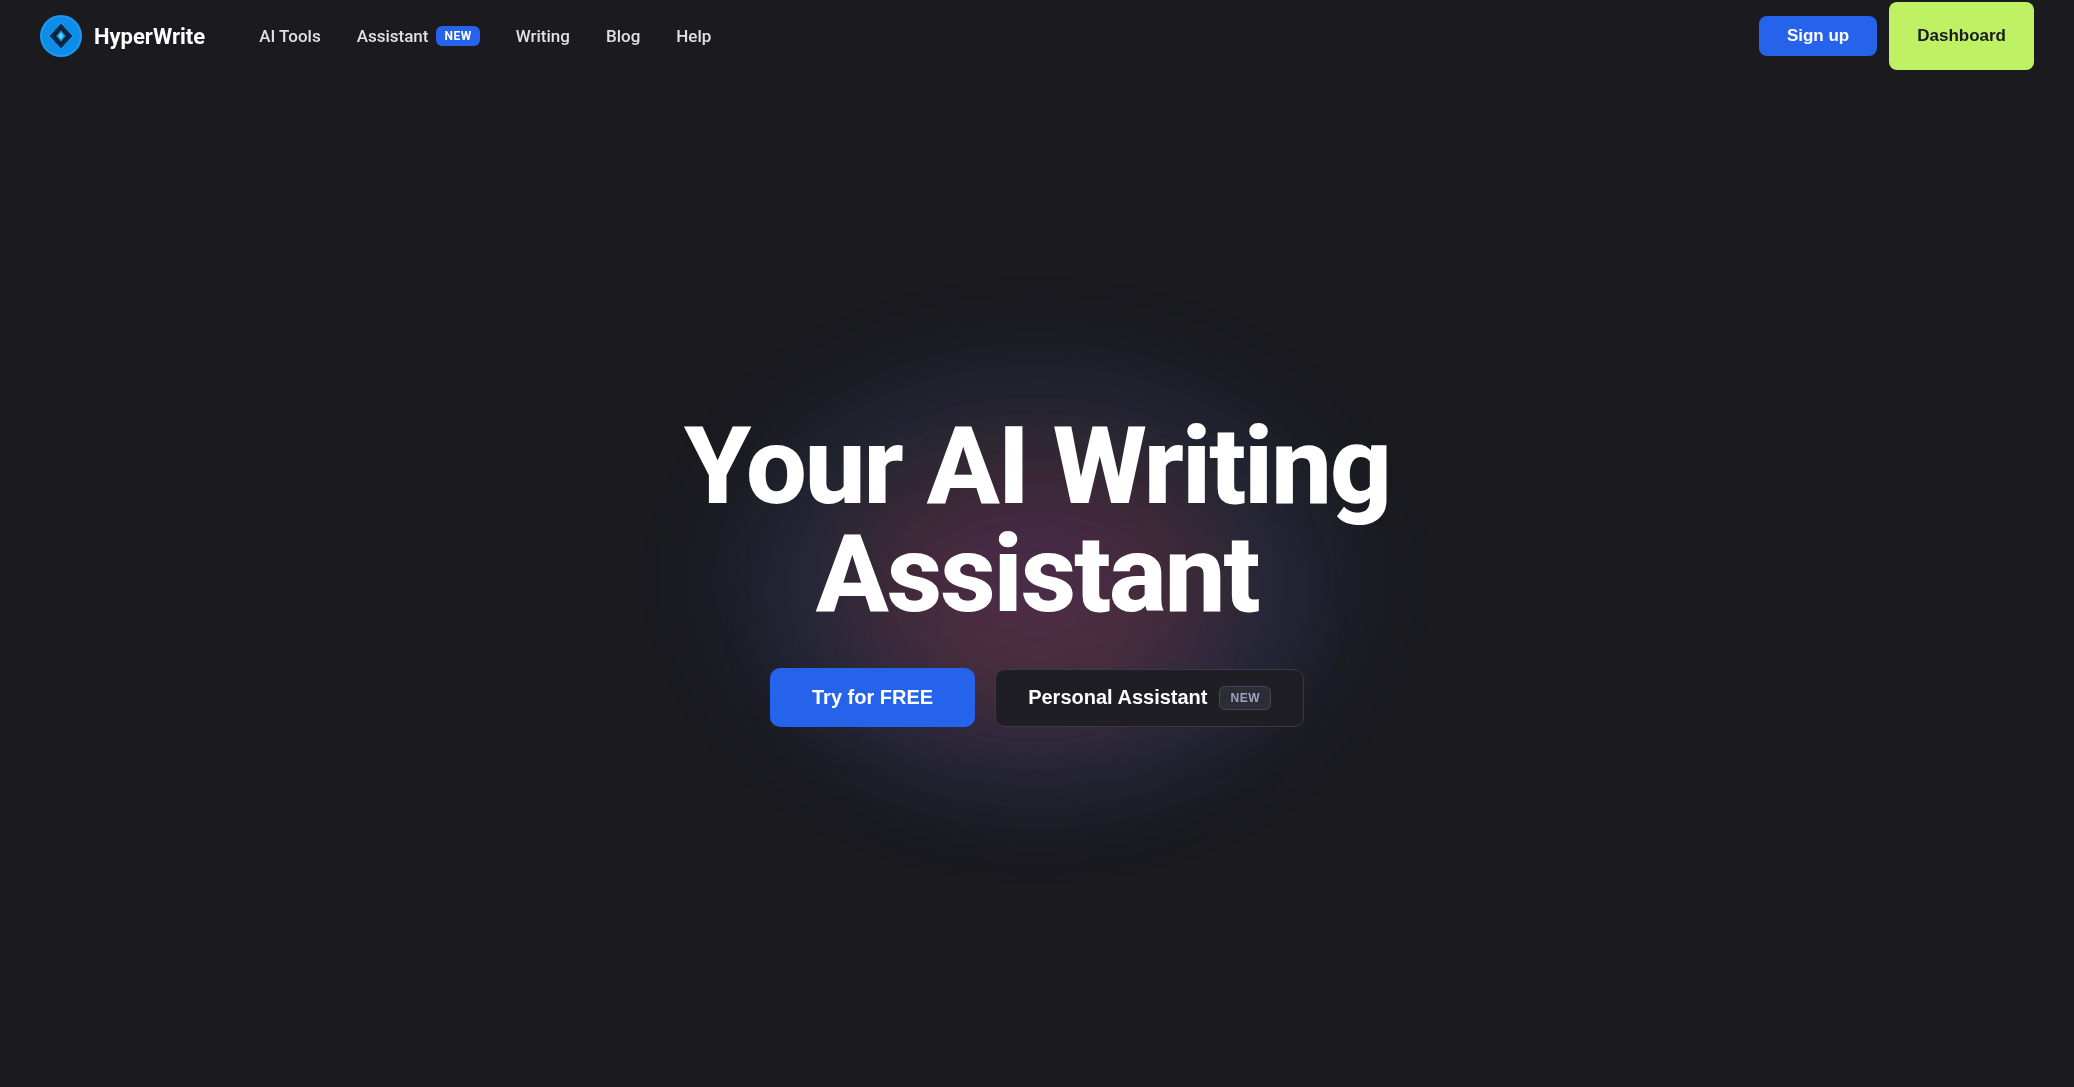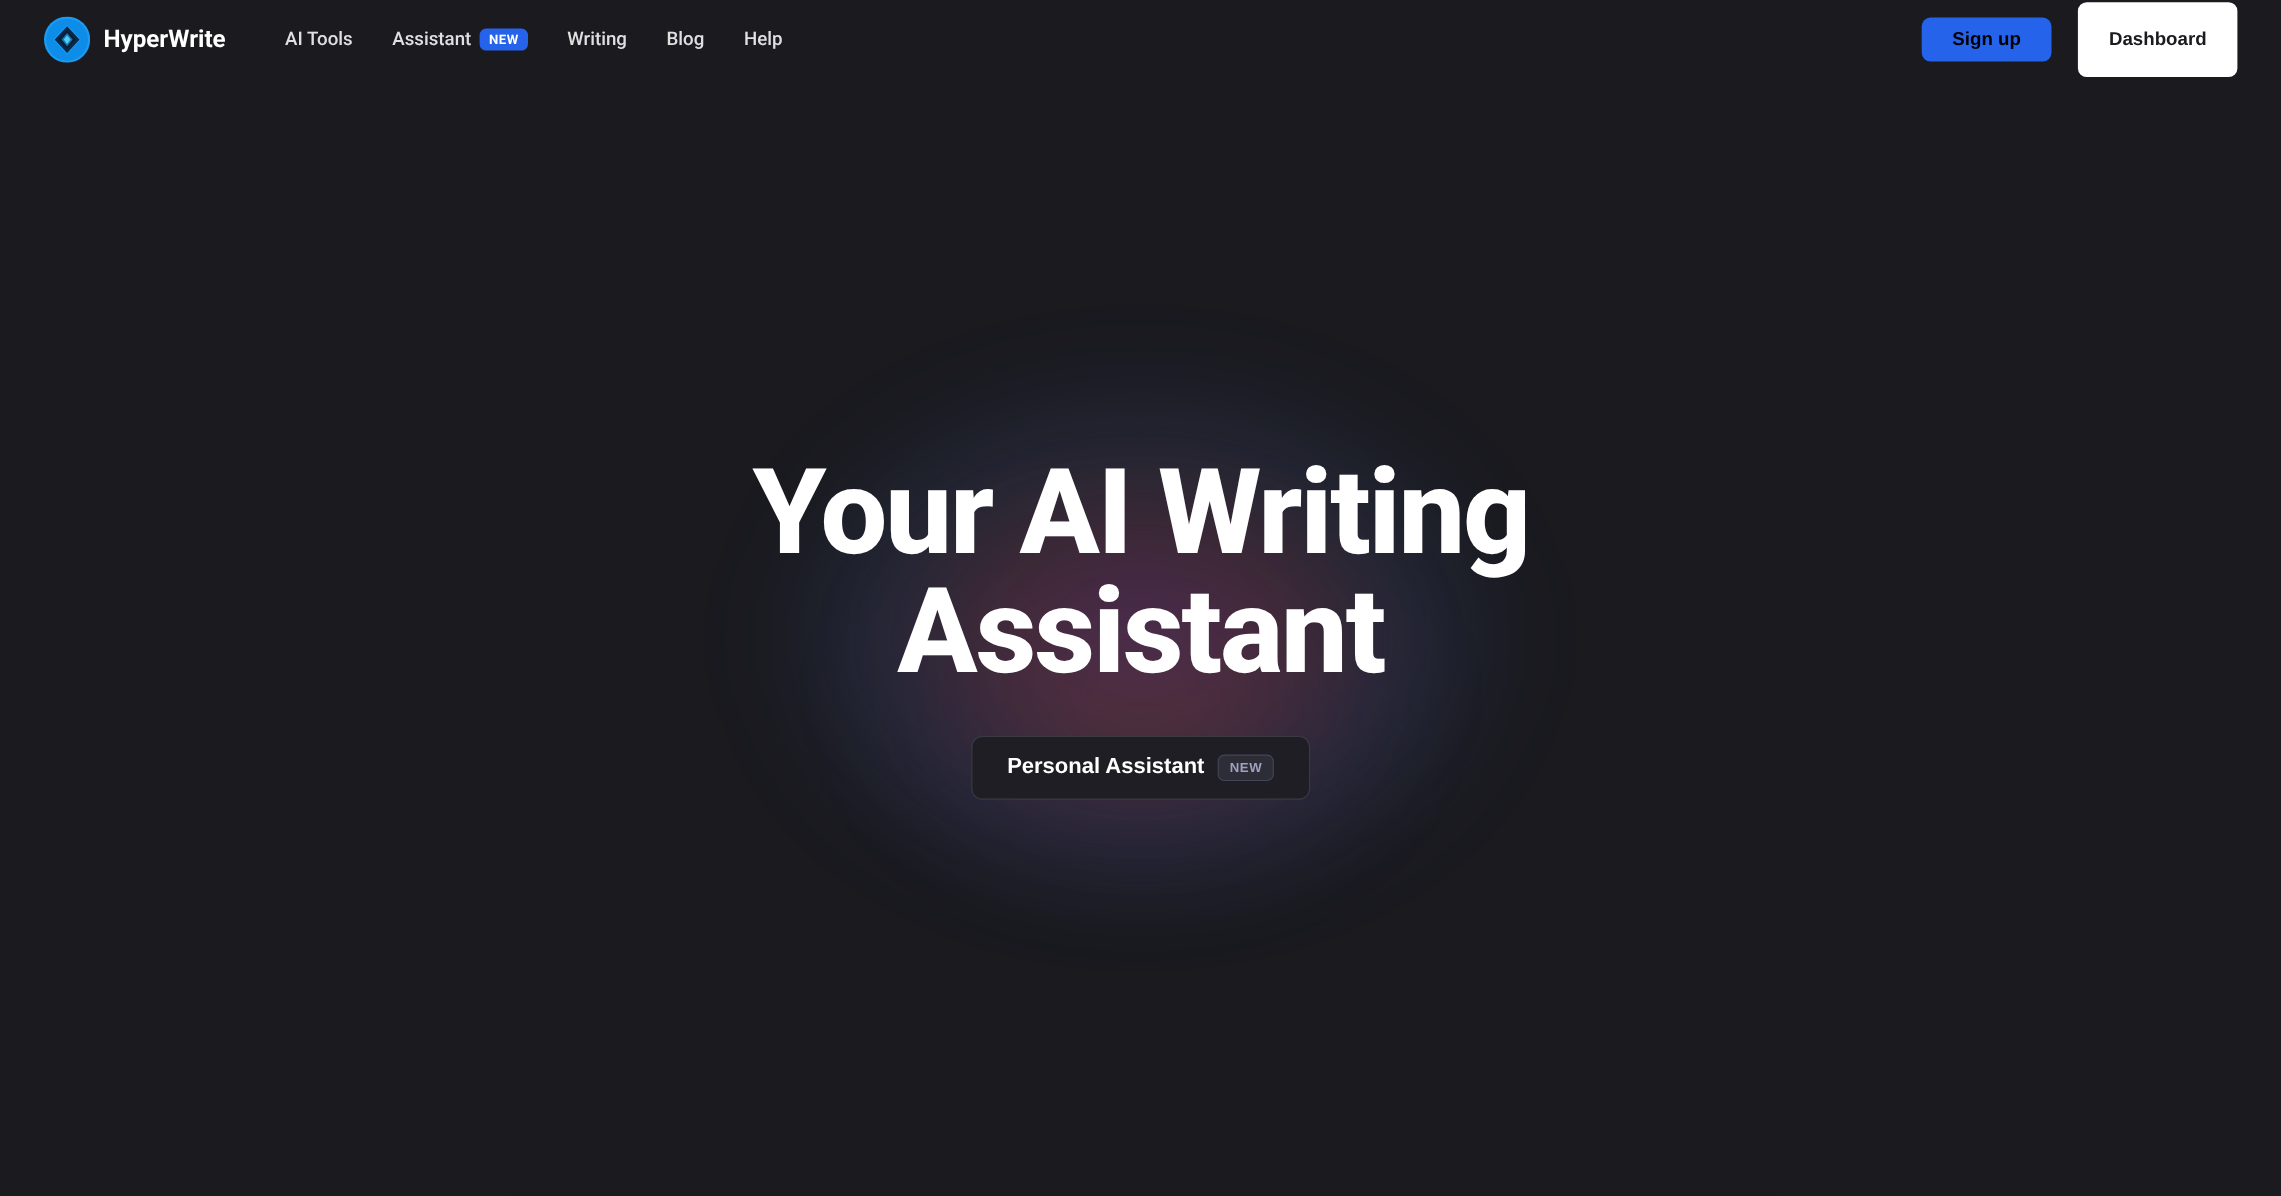--- a/index.html
+++ b/index.html
@@ -81,39 +81,38 @@
     }
 
     .nav-right {
       display: flex;
       align-items: center;
       gap: 12px;
     }
 
     .btn-signup {
       background-color: #2563eb;
-      color: #000000;
+      color: #ffffff;
       border: none;
       padding: 10px 28px;
       border-radius: 8px;
       font-size: 17px;
       font-weight: 600;
       cursor: pointer;
     }
 
     .btn-dashboard {
-      background-color: #ffffff;
+      background-color: #bef264;
       color: #1a1a1f;
       border: none;
       padding: 24px 28px;
       border-radius: 8px;
       font-size: 17px;
       font-weight: 600;
       cursor: pointer;
-      margin-left: 12px;
     }
 
     
     .hero {
       position: relative;
       display: flex;
       flex-direction: column;
       align-items: center;
       justify-content: center;
       min-height: calc(100vh - 72px);
@@ -276,19 +275,20 @@
   <div class="glow-blob"></div>
   <div class="glow-blob-secondary"></div>
 
   <div class="hero-content">
     <h1 class="hero-title">
       <span>Your AI Writing</span><br>
       <span>Assistant</span>
     </h1>
 
     <div class="hero-buttons">
+      <button class="btn-try-free">Try for FREE</button>
       <button class="btn-personal-assistant">
         <span>Personal Assistant</span>
         <span class="new-badge-dark">NEW</span>
       </button>
     </div>
   </div>
 </section>
 
 </body></html>

